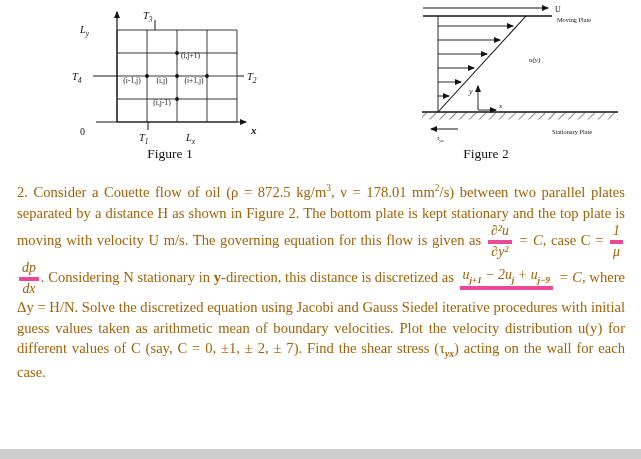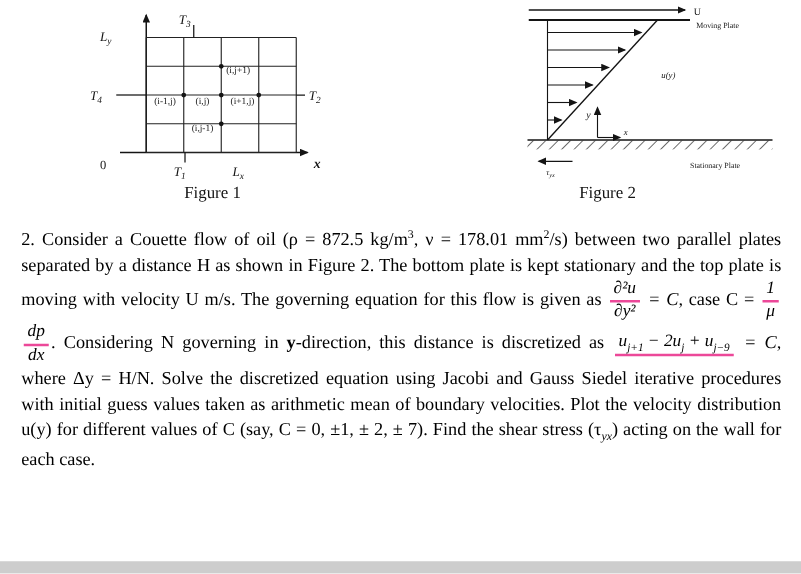--- a/index.html
+++ b/index.html
@@ -7,30 +7,30 @@
   .page {
     position:relative; width:641px; height:459px; background:#fff; overflow:hidden;
     font-family:"Liberation Serif", serif; color:#141414;
   }
   svg { position:absolute; top:0; }
   svg text { font-family:"Liberation Serif", serif; fill:#141414; }
   .fig1 { left:0; }
   .fig2 { left:400px; }
   .problem {
     position:absolute; left:17px; top:182px; width:608px;
-    font-size:14.6px; line-height:1.42; text-align:justify; color:#000000;
+    font-size:14.6px; line-height:1.42; text-align:justify; color:#a16207;
   }
   .problem sup { font-size:0.65em; }
-  .problem sub { font-size:0.65em; font-style:italic; }
+  .problem sub { font-size:0.65em; font-style:italic;font-weight:bold; }
   .mi { font-style:italic; }
   .frac {
     display:inline-block; vertical-align:middle; text-align:center;
     font-style:italic; font-size:0.95em; line-height:1.18; margin:0 2px;
   }
-  .frac .num { display:block; border-bottom:2px solid #ec4899; padding:0 3px; }
+  .frac .num { display:block; border-bottom:4px solid #ec4899; padding:0 3px; }
   .frac .den { display:block; padding:0 3px; }
   .bottom-strip { position:absolute; left:0; right:0; bottom:0; height:10px; background:#cdcdcd; }
 </style>
 </head>
 <body>
 
 <div class="page">
 
   <svg class="fig1" width="350" height="168" viewBox="0 0 350 168">
     <defs>
@@ -132,18 +132,18 @@
     <text x="99" y="108" font-size="7" font-style="italic">x</text>
     <text x="37" y="140" font-size="6.5" font-style="italic"><tspan>τ</tspan><tspan dy="1.5" font-size="5">yx</tspan></text>
     <text x="152" y="134" font-size="6.3">Stationary Plate</text>
     <text x="86" y="158" font-size="13.5" text-anchor="middle">Figure 2</text>
   </svg>
 
   <div class="problem"><span>2. Consider a Couette flow of oil (ρ = 872.5 kg/m</span><sup>3</sup><span>, ν = 178.01 mm</span><sup>2</sup><span>/s) between two parallel plates separated by a distance H as shown in Figure 2. The bottom plate is kept stationary and the top plate is moving with velocity U m/s. The governing equation for this flow is given as</span>
     <span class="frac"><span class="num">∂²u</span><span class="den">∂y²</span></span>
     <span class="mi">= C</span><span>, case C =</span>
     <span class="frac"><span class="num">1</span><span class="den">μ</span></span>
-    <span class="frac"><span class="num">dp</span><span class="den">dx</span></span><span>. Considering N governing in </span><b>y</b><span>-direction, this distance is discretized as</span>
+    <span class="frac"><span class="num">dp</span><span class="den">dx</span></span><span>. Considering N stationary in </span><b>y</b><span>-direction, this distance is discretized as</span>
     <span class="frac"><span class="num"><span>u</span><sub>j+1</sub><span> − 2u</span><sub>j</sub><span> + u</span><sub>j−9</sub></span></span>
     <span class="mi">= C</span><span>, where Δy = H/N. Solve the discretized equation using Jacobi and Gauss Siedel iterative procedures with initial guess values taken as arithmetic mean of boundary velocities. Plot the velocity distribution u(y) for different values of C (say, C = 0, ±1, ± 2, ± 7). Find the shear stress (τ</span><sub>yx</sub><span>) acting on the wall for each case.</span></div>
 
   <div class="bottom-strip"></div>
 </div>
 
 </body></html>

